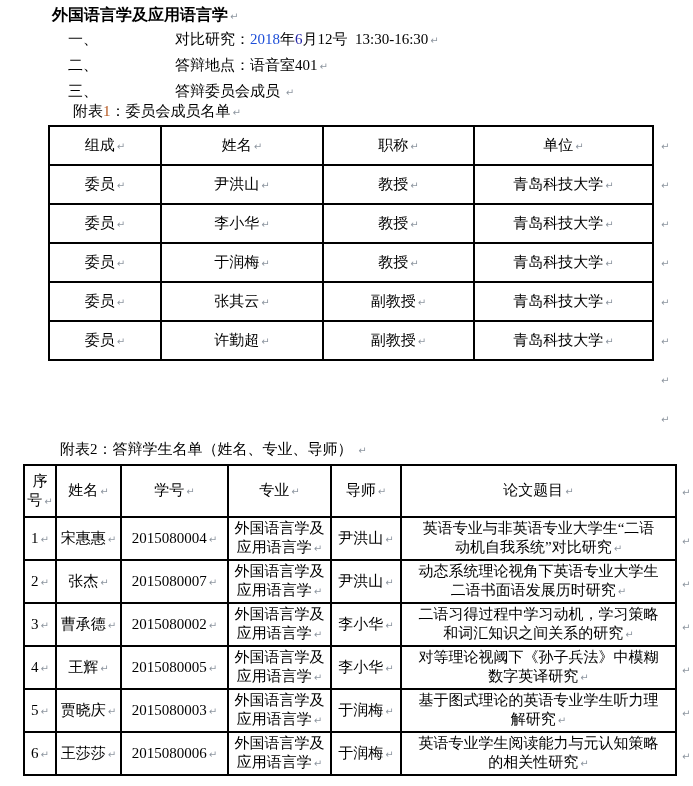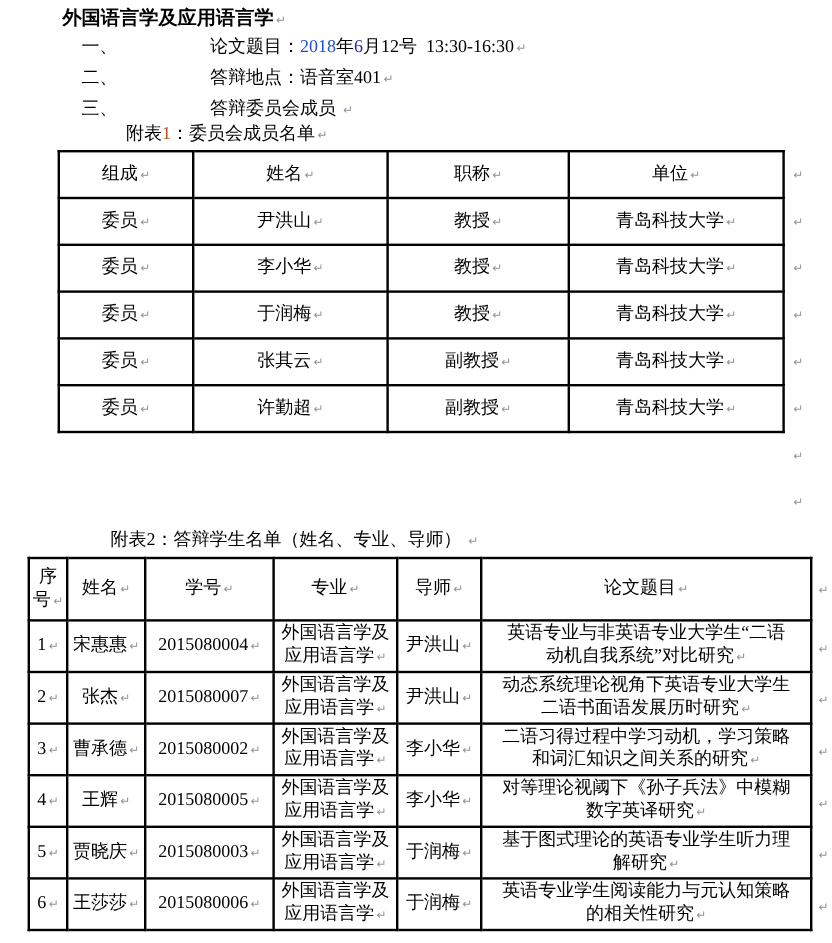--- a/index.html
+++ b/index.html
@@ -15,21 +15,21 @@
     margin-left:2px;
     font-weight:normal;
   }
   #doc-title {
     position:absolute; left:52px; top:5px;
     font-size:16px; font-weight:bold; white-space:pre;
   }
   #lines { position:absolute; left:68px; top:26px; }
   .line { height:26px; line-height:26px; font-size:15px; white-space:pre; }
   .line-marker { display:inline-block; width:107px; }
-  .caption { position:absolute; font-size:15px; white-space:pre;margin-left:32px; }
+  .caption { position:absolute; font-size:15px; white-space:pre; }
   #caption1 { left:73px; top:102px; }
   #caption2 { left:60px; top:440px; }
   table {
     position:absolute; border-collapse:collapse; table-layout:fixed;
     background:#fff;
   }
   td, th {
     border:2px solid #000; text-align:center; vertical-align:middle;
     font-size:15px; font-weight:normal; padding:0 2px;
     white-space:pre-line; line-height:19px; overflow:hidden;
@@ -46,21 +46,21 @@
   #t2-marks { left:680px; top:464px; }
   #t2-marks .mark-row { height:43px; line-height:43px; }
   #t2-marks .mark-row.first { height:54px; line-height:54px; }
 </style>
 </head>
 <body>
 
 <div id="doc-title"><span>外国语言学及应用语言学</span><span class="mark">↵</span></div>
 
 <div id="lines">
-    <div class="line"><span class="line-marker">一、</span><span>论文题目：</span><span style="color: #1d4ed8;">2018</span><span>年</span><span style="color: rgb(38, 38, 168);">6</span><span>月12号  13:30-16:30</span><span class="mark">↵</span></div>
+    <div class="line"><span class="line-marker">一、</span><span>对比研究：</span><span style="color: #1d4ed8;">2018</span><span>年</span><span style="color: rgb(38, 38, 168);">6</span><span>月12号  13:30-16:30</span><span class="mark">↵</span></div>
     <div class="line"><span class="line-marker">二、</span><span>答辩地点：语音室401</span><span class="mark">↵</span></div>
     <div class="line"><span class="line-marker">三、</span><span>答辩委员会成员 </span><span class="mark">↵</span></div>
   </div>
 
 <div id="caption1" class="caption"><span>附表</span><span style="color: rgb(181, 87, 31);">1</span><span>：委员会成员名单</span><span class="mark">↵</span></div>
 
 <table id="table1">
   <colgroup>
       <col style="width:112px">
       <col style="width:162px">

